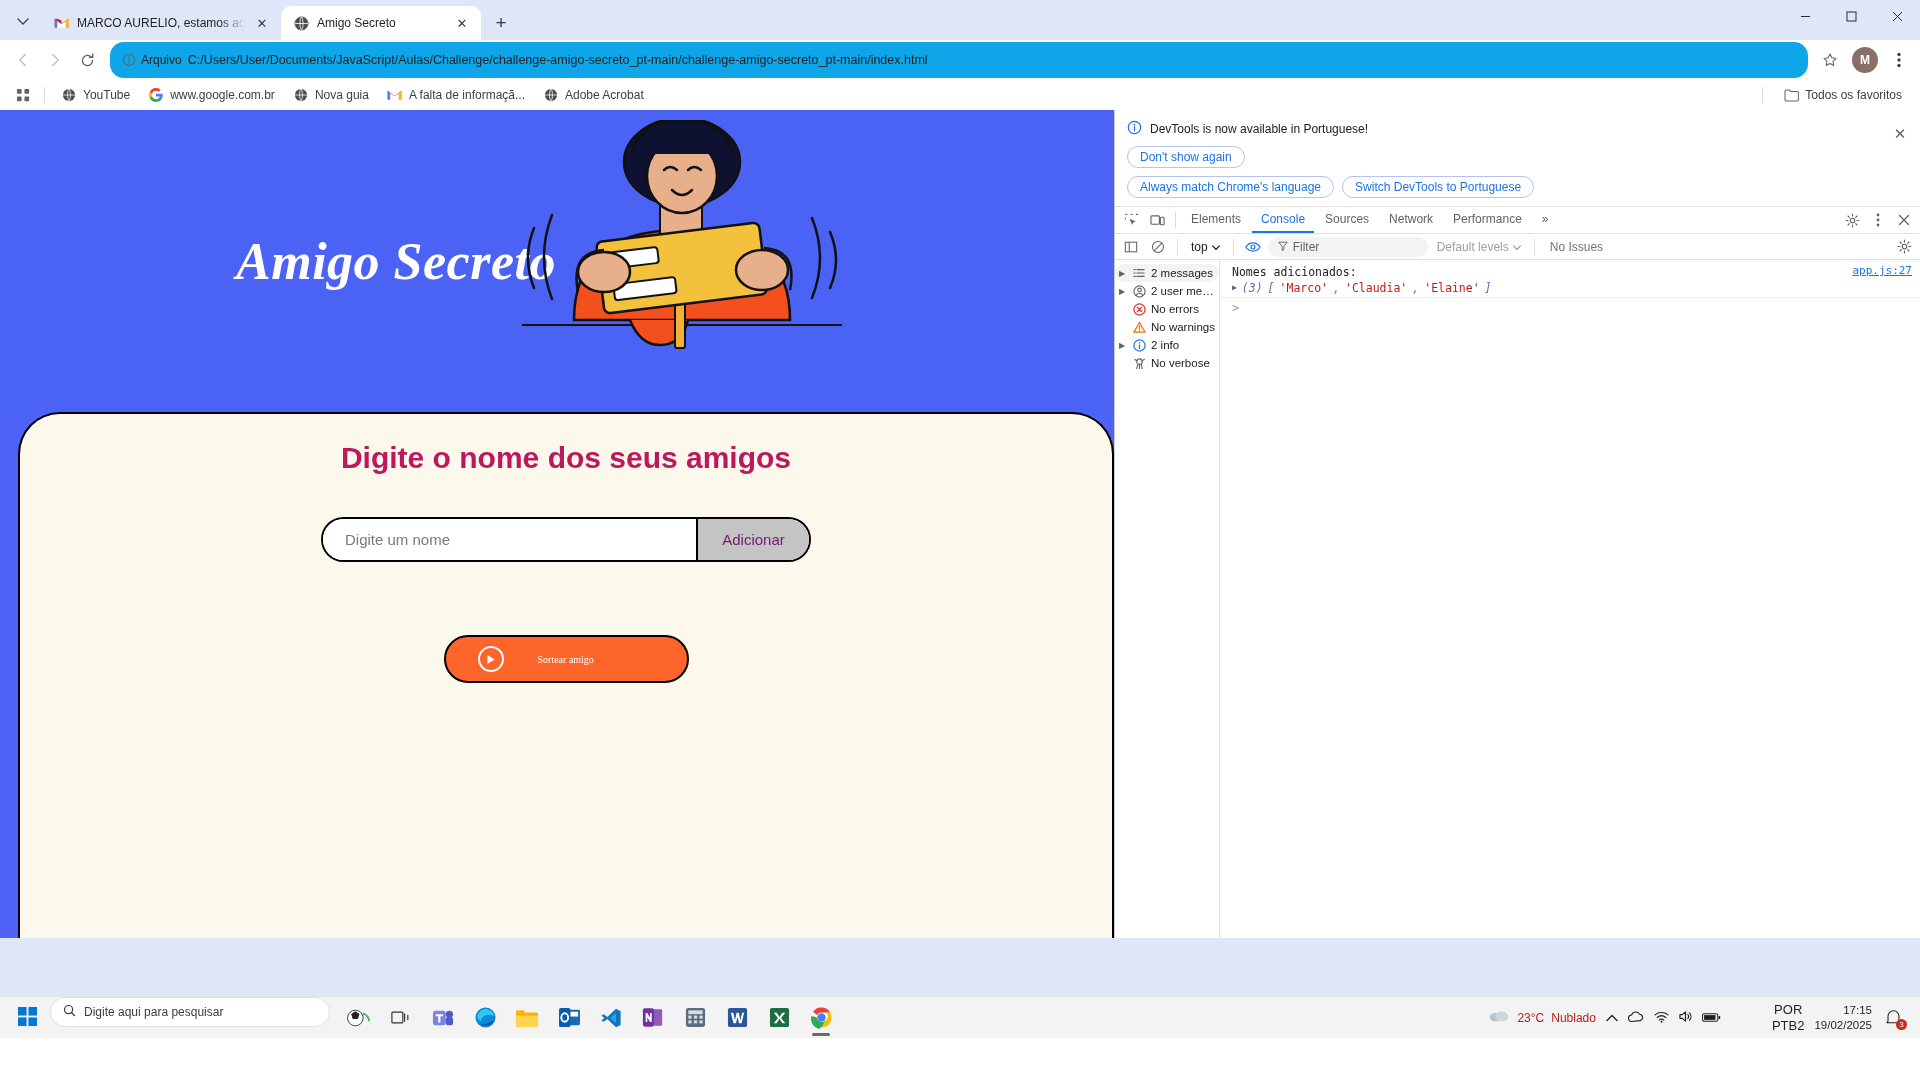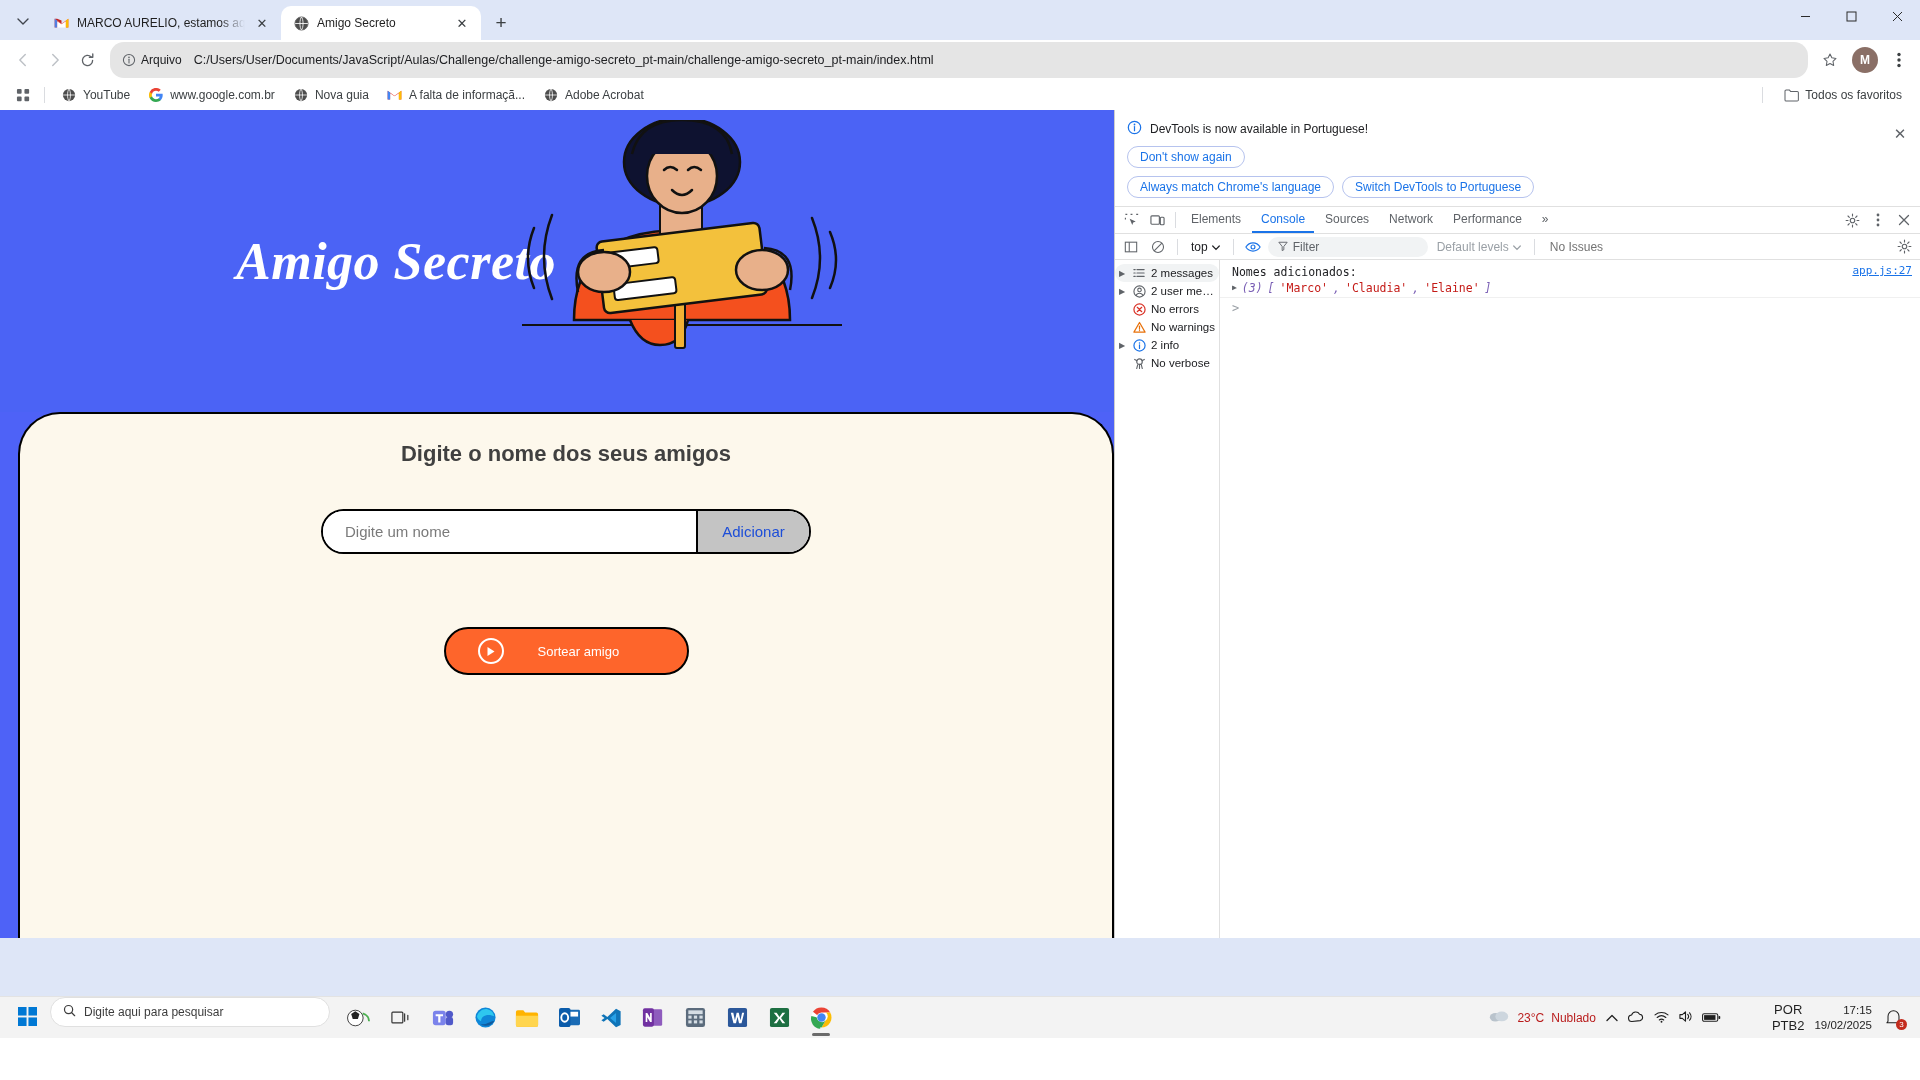--- a/index.html
+++ b/index.html
@@ -59,23 +59,23 @@
     height: 40px; background: #ffffff; display: flex; align-items: center;
     padding: 0 8px; gap: 2px;
   }
   .nav-btn {
     width: 30px; height: 30px; border-radius: 50%;
     display: flex; align-items: center; justify-content: center;
     color: #5f6368; flex: 0 0 30px;
   }
   .nav-btn.disabled { color: #bdc1c6; }
   .omnibox {
-    flex: 1 1 auto; height: 36px; background: #e5e5e5; border-radius: 14px;
+    flex: 1 1 auto; height: 36px; background: #0ea5e9; border-radius: 14px;
     display: flex; align-items: center; padding: 0 10px 0 12px; margin: 0 6px;
-    gap: 6px; min-width: 0;
+    min-width: 0;
   }
   .omni-chip { display: flex; align-items: center; gap: 5px; flex: 0 0 auto; }
   .omni-chip-text { font-size: 12px; color: #202124; }
   .omni-url {
     font-size: 12.5px; color: #202124; white-space: nowrap; overflow: hidden;
     text-overflow: ellipsis; flex: 1 1 auto; margin-left: 6px;
   }
   .star-btn { width: 28px; height: 28px; display:flex; align-items:center; justify-content:center; color:#5f6368; border-radius:50%; }
   .avatar-btn {
     width: 26px; height: 26px; border-radius: 50%; background: #8a6f66; color: #fff;
@@ -117,45 +117,45 @@
     font-size: 52px; margin-left: 236px; letter-spacing: 0.5px;
   }
   .hero-illustration { position: absolute; right: 262px; top: 10px; }
 
   .card {
     position: absolute; left: 18px; right: 0px; top: 302px; bottom: 0;
     background: #fdf8ec; border-radius: 42px 42px 0 0; border: 2px solid #000;
     border-bottom: none; overflow: hidden;
   }
   .card-title {
-    text-align: center; color: #404040; font-size: 22px; font-weight: bold;
+    text-align: center; color: #be185d; font-size: 30px; font-weight: bold;
     margin-top: 27px;
   }
   .input-row {
     display: flex; justify-content: center; margin-top: 42px;
   }
   .input-wrap {
     display: flex; width: 490px; height: 45px; border: 2px solid #000;
     border-radius: 24px; overflow: hidden; background: #fff;
   }
   .name-input {
     flex: 1 1 auto; border: none; outline: none; background: #fff;
     font-size: 15px; padding: 0 22px; color: #444; font-family: "Liberation Sans", sans-serif;
   }
   .name-input::placeholder { color: #7a7a7a; }
   .add-btn {
     flex: 0 0 113px; background: #c4c4c4; border: none; border-left: 2px solid #000;
-    font-size: 15px; color: #1d4ed8; cursor: pointer; font-family: "Liberation Sans", sans-serif;
+    font-size: 15px; color: #701a75; cursor: pointer; font-family: "Liberation Sans", sans-serif;
   }
   .draw-row { display: flex; justify-content: center; margin-top: 73px; }
   .draw-btn {
     display: flex; align-items: center; gap: 34px;
     width: 245px; height: 48px; background: #fe652b; border: 2px solid #000;
     border-radius: 24px; padding-left: 32px; cursor: pointer;
-    color: #fff; font-size: 13px; font-family: Liberation Sans, sans-serif;
+    color: #fff; font-size: 10px; font-family: Liberation Serif, serif;
   }
   .draw-icon {
     width: 26px; height: 26px; border-radius: 50%; border: 2px solid #fff;
     display: flex; align-items: center; justify-content: center; flex: 0 0 26px;
   }
 
   
   .devtools {
     width: 806px; height: 828px; background: #fff; border-left: 1px solid #cdcdcd;
     display: flex; flex-direction: column; font-size: 12px; color: #202124;

